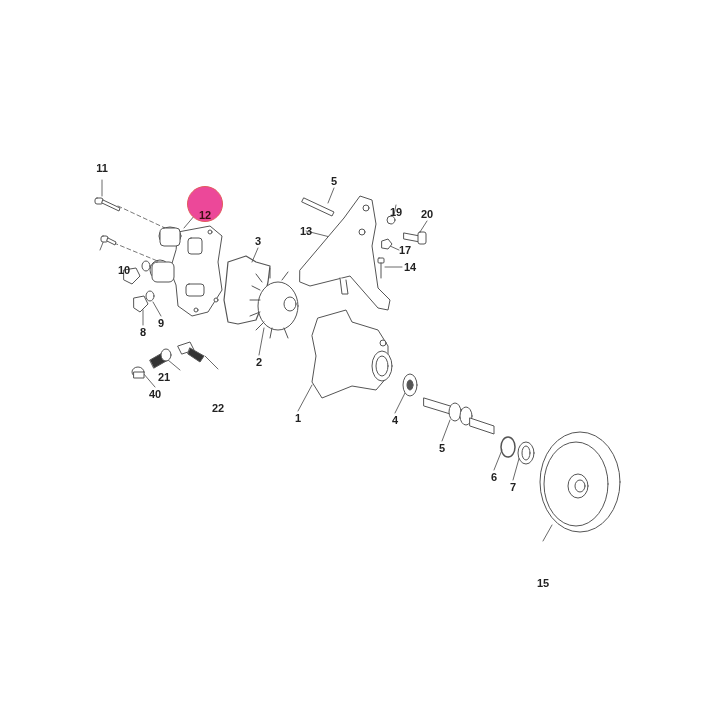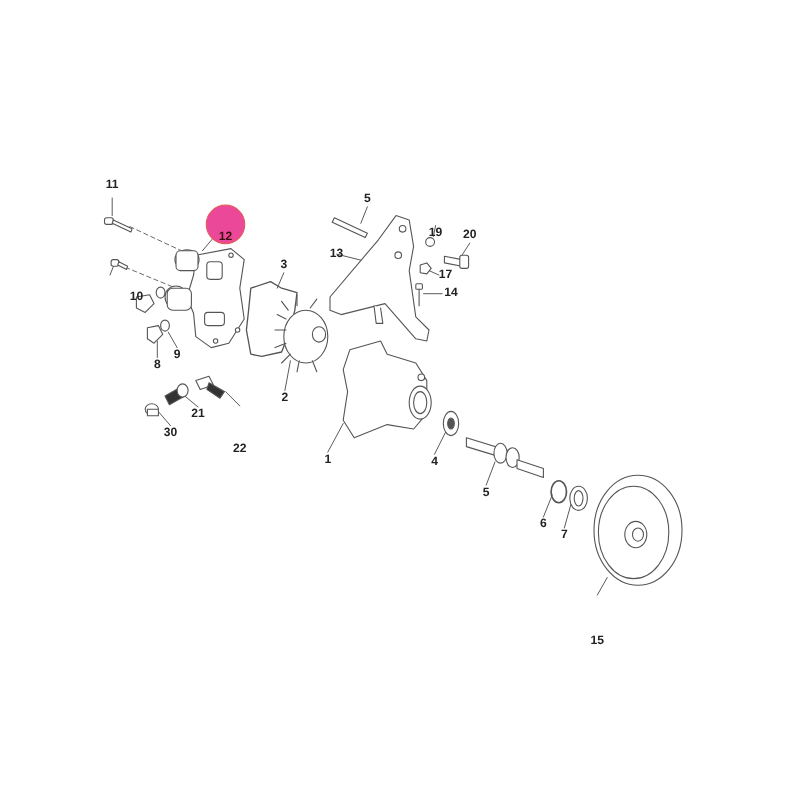--- a/index.html
+++ b/index.html
@@ -170,16 +170,16 @@
     <span>12</span>
   </div>
 
   <div class="lbl" style="left:306px;top:231px;">13</div>
   <div class="lbl" style="left:410px;top:267px;">14</div>
   <div class="lbl" style="left:543px;top:548px;margin-top:35px;">15</div>
   <div class="lbl" style="left:334px;top:181px;">5</div>
   <div class="lbl" style="left:405px;top:250px;">17</div>
   <div class="lbl" style="left:427px;top:214px;">20</div>
   <div class="lbl" style="left:396px;top:212px;">19</div>
-  <div class="lbl" style="left:155px;top:394px;">30</div>
-  <div class="lbl" style="left:180px;top:377px;">21</div>
+  <div class="lbl" style="left:155px;top:394px;">40</div>
+  <div class="lbl" style="left:164px;top:377px;">21</div>
   <div class="lbl" style="left:218px;top:376px;margin-top:32px;">22</div>
 </div>
 
 </body></html>

